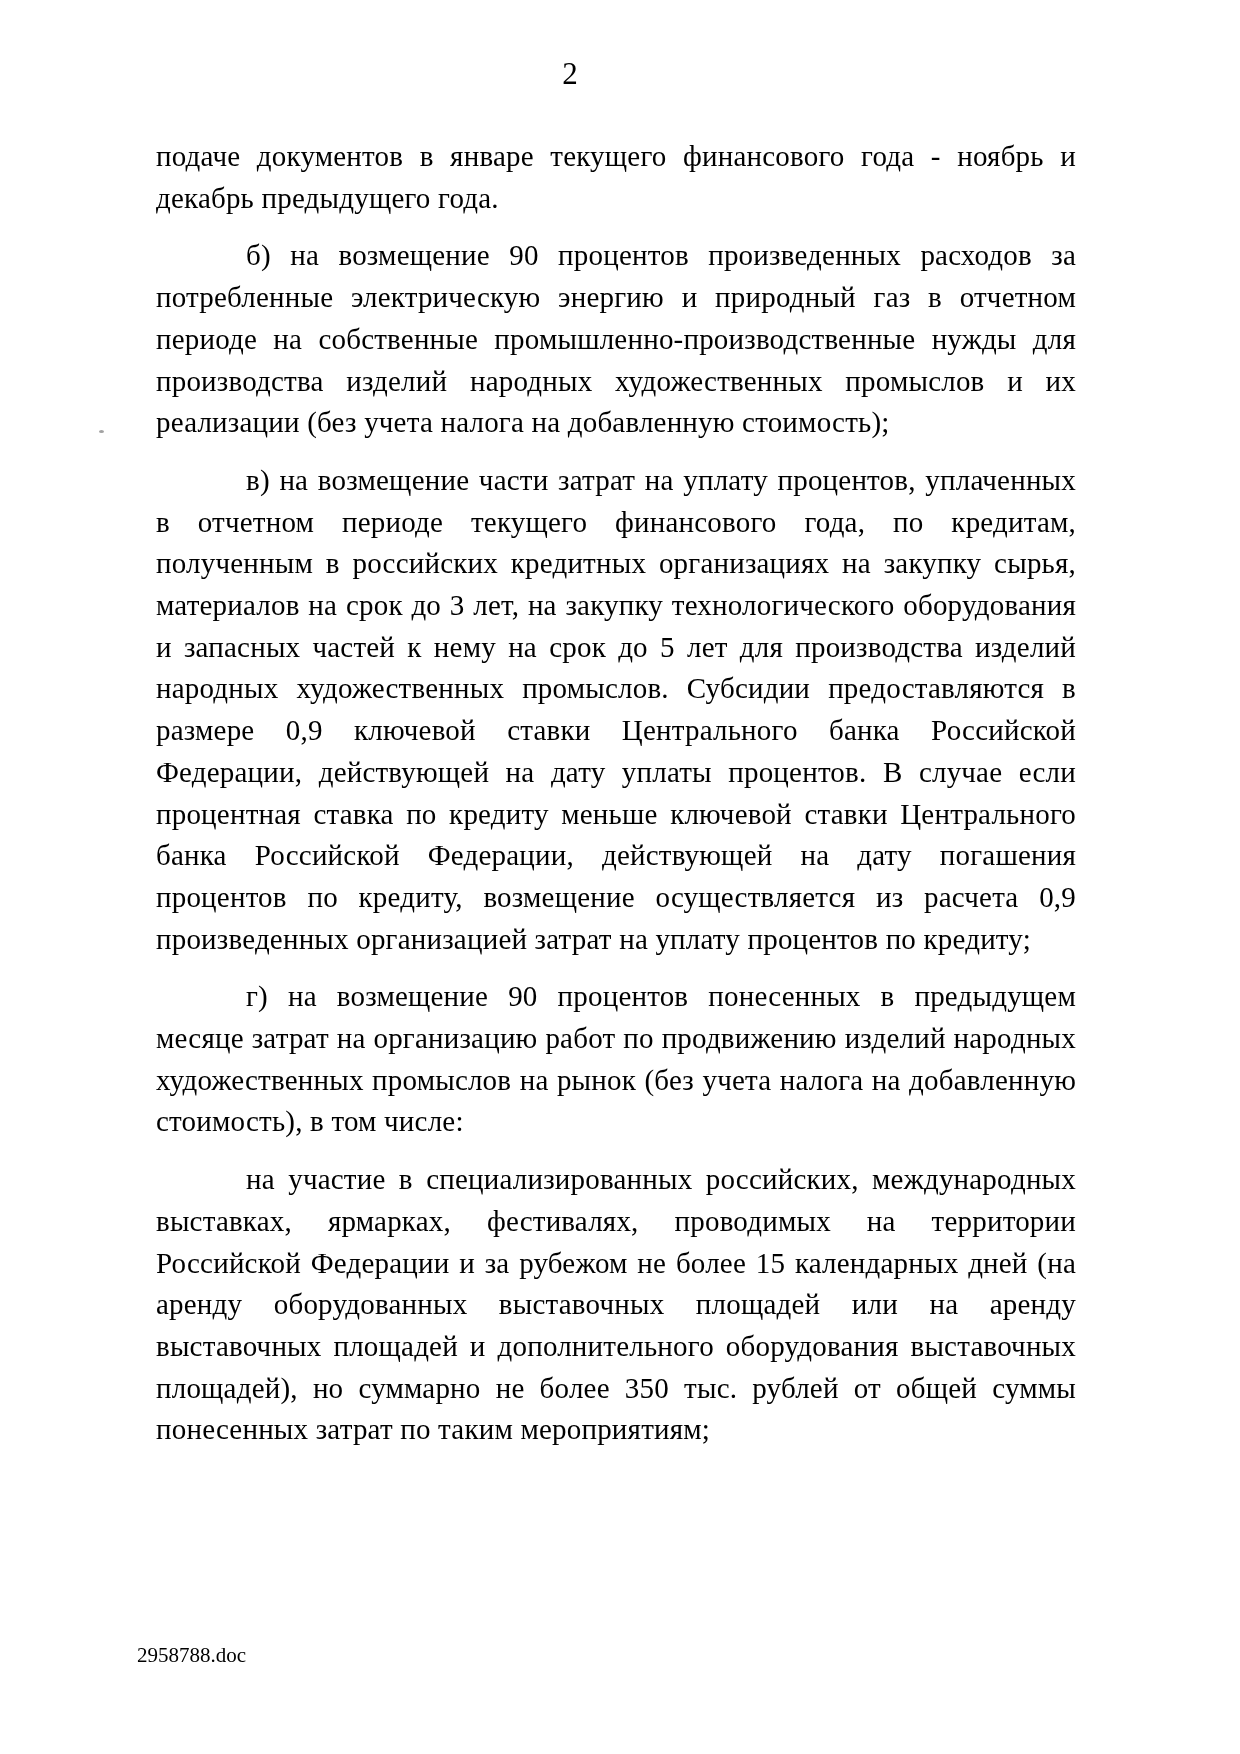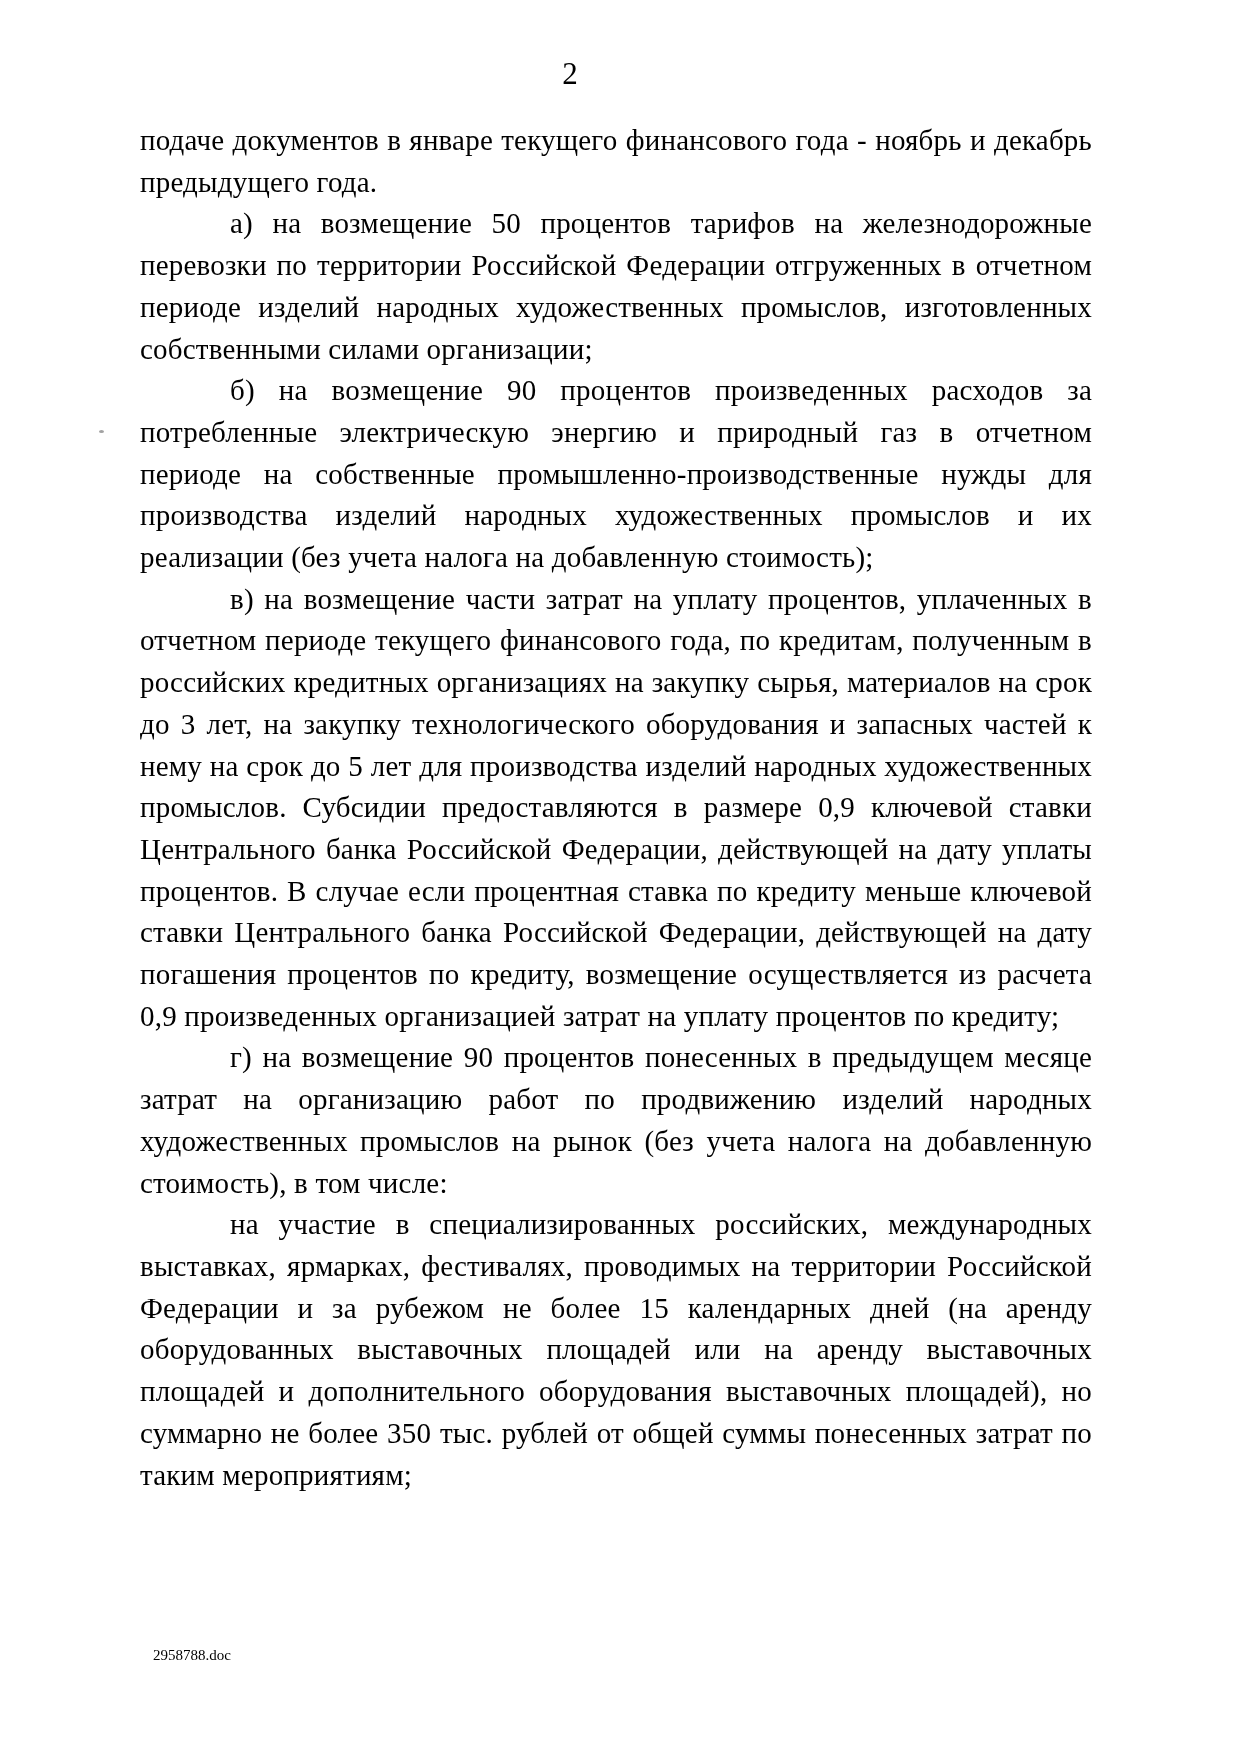--- a/index.html
+++ b/index.html
@@ -24,21 +24,21 @@
     font-size: 31px;
     line-height: 36px;
   }
   .content {
     position: absolute;
     top: 120px;
     left: 140px;
     width: 952px;
   }
   .content p {
-    margin: 0;
+    margin: 16px;
     padding: 0;
     font-size: 29px;
     line-height: 41.7px;
     text-align: justify;
     letter-spacing: 0.2px;
   }
   .content p.indent {
     text-indent: 90px;
   }
   .scan-artifact {
@@ -46,34 +46,33 @@
     left: 99px;
     top: 430px;
     width: 5px;
     height: 3px;
     background: #555555;
     border-radius: 50%;
     opacity: 0.55;
   }
   .footer-filename {
     position: absolute;
-    left: 153px;
+    left: 137px;
     top: 1644px;
-    font-size: 15px;
+    font-size: 21px;
     line-height: 22px;
   }
 </style>
 </head>
 <body>
 
 <div class="page-number">2</div>
 
 <div class="content">
   <p class="para">подаче документов в январе текущего финансового года - ноябрь и декабрь предыдущего года.</p>
-  <p class="para indent">а)&nbsp;на возмещение 50&nbsp;процентов тарифов на железнодорожные перевозки по территории Российской Федерации отгруженных в отчетном периоде изделий народных художественных промыслов, изготовленных собственными силами организации;</p>
   <p class="para indent">б)&nbsp;на возмещение 90&nbsp;процентов произведенных расходов за потребленные электрическую энергию и природный газ в отчетном периоде на собственные промышленно-производственные нужды для производства изделий народных художественных промыслов и их реализации (без учета налога на добавленную стоимость);</p>
   <p class="para indent">в)&nbsp;на возмещение части затрат на уплату процентов, уплаченных в отчетном периоде текущего финансового года, по кредитам, полученным в российских кредитных организациях на закупку сырья, материалов на срок до 3&nbsp;лет, на закупку технологического оборудования и запасных частей к нему на срок до 5&nbsp;лет для производства изделий народных художественных промыслов. Субсидии предоставляются в размере 0,9&nbsp;ключевой ставки Центрального банка Российской Федерации, действующей на дату уплаты процентов. В случае если процентная ставка по кредиту меньше ключевой ставки Центрального банка Российской Федерации, действующей на дату погашения процентов по кредиту, возмещение осуществляется из расчета 0,9 произведенных организацией затрат на уплату процентов по кредиту;</p>
   <p class="para indent">г)&nbsp;на возмещение 90&nbsp;процентов понесенных в предыдущем месяце затрат на организацию работ по продвижению изделий народных художественных промыслов на рынок (без учета налога на добавленную стоимость), в том числе:</p>
   <p class="para indent">на участие в специализированных российских, международных выставках, ярмарках, фестивалях, проводимых на территории Российской Федерации и за рубежом не более 15&nbsp;календарных дней (на аренду оборудованных выставочных площадей или на аренду выставочных площадей и дополнительного оборудования выставочных площадей), но суммарно не более 350 тыс. рублей от общей суммы понесенных затрат по таким мероприятиям;</p>
 </div>
 
 <div class="scan-artifact"></div>
 
 <div class="footer-filename">2958788.doc</div>
 

